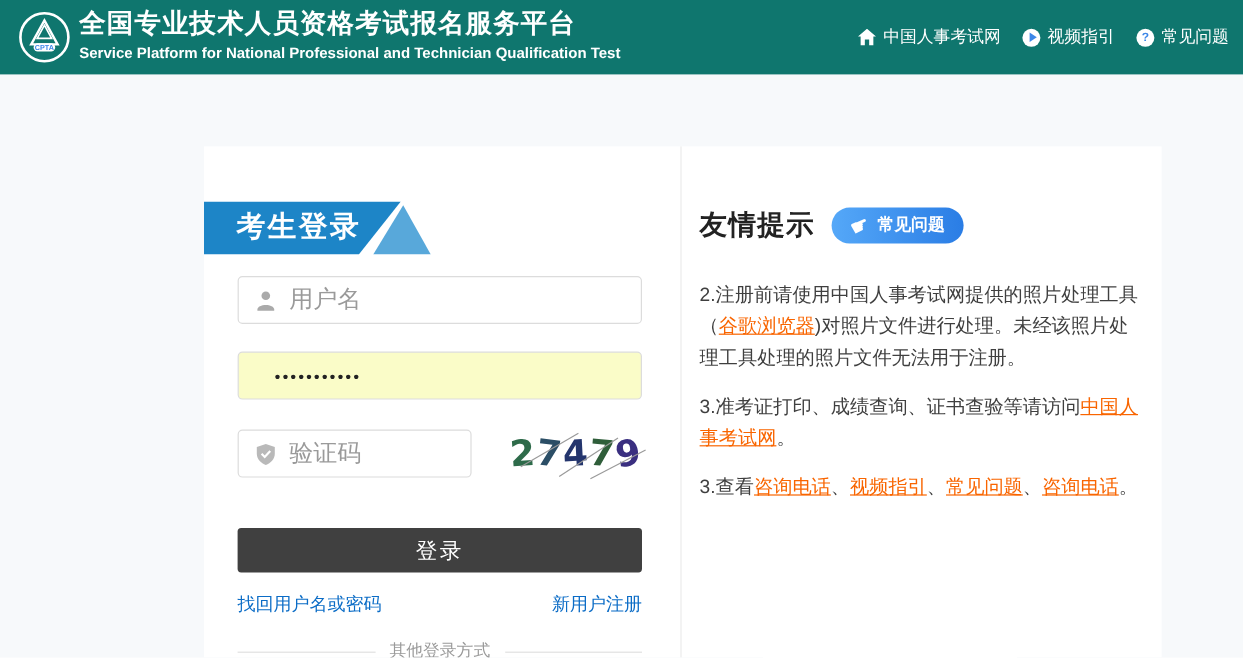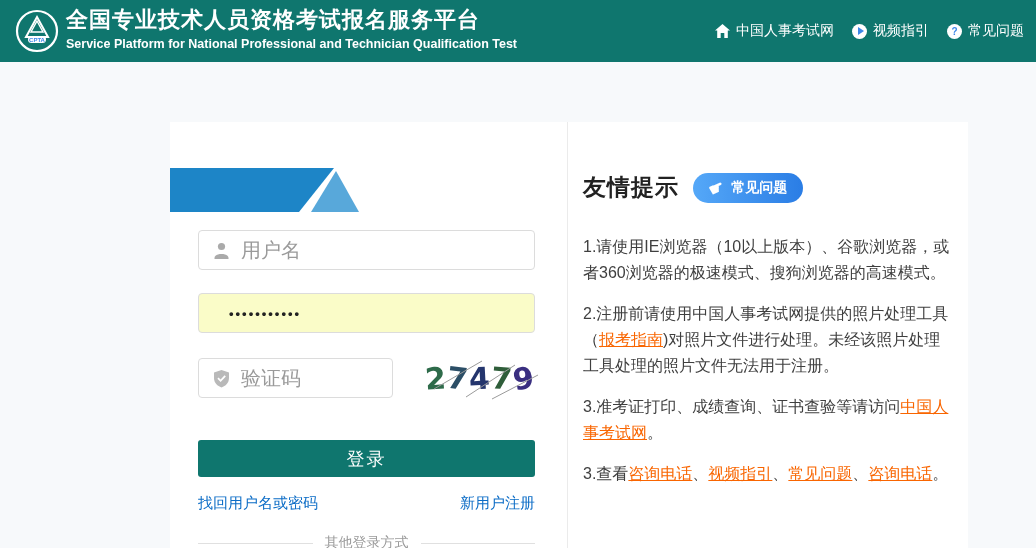--- a/index.html
+++ b/index.html
@@ -37,21 +37,21 @@
   .field-ic { position:absolute; left:13px; top:10px; width:19px; height:19px; }
   .captcha-img { position:absolute; left:250px; top:233px; width:120px; height:46px; display:flex; align-items:center; justify-content:center; }
   .captcha-img .digits { display:flex; font-size:30px; font-weight:bold; letter-spacing:1px; font-family:"DejaVu Sans",sans-serif; }
   .captcha-img .digits span { display:inline-block; }
   .captcha-img .digits span:nth-child(1){ transform:rotate(-4deg); }
   .captcha-img .digits span:nth-child(2){ transform:rotate(7deg); }
   .captcha-img .digits span:nth-child(3){ transform:rotate(-3deg); }
   .captcha-img .digits span:nth-child(4){ transform:rotate(5deg); }
   .captcha-img .digits span:nth-child(5){ transform:rotate(-9deg); }
   .captcha-noise { position:absolute; left:0; top:0; }
-  .login-btn { position:absolute; left:28px; top:318px; width:337px; height:37px; background:#0f766e;
+  .login-btn { position:absolute; left:28px; top:318px; width:337px; height:37px; background:#404040;
                border:none; border-radius:3px; color:#fff; font-size:18px; letter-spacing:2px; cursor:pointer;
                font-family:"Liberation Sans",sans-serif; }
   .links-row { position:absolute; left:28px; top:372px; width:337px; display:flex; justify-content:space-between; }
   .blue-link { color:#0b6cc6; font-size:15px; text-decoration:none; cursor:pointer; }
   .other-row { position:absolute; left:28px; top:412px; width:337px; display:flex; align-items:center; gap:12px; }
   .other-row .line { flex:1; height:1px; background:#e0e0e0; }
   .other-row .txt { color:#9a9a9a; font-size:14px; white-space:nowrap; }
 
   
   .tips-head { position:absolute; left:413px; top:50px; display:flex; align-items:flex-end; gap:14px; }
@@ -99,20 +99,21 @@
   </div>
 </div>
 
 <div class="card">
   <div class="v-divider"></div>
 
   <svg class="banner" viewBox="0 0 200 44">
     <polygon points="0,0 164,0 129,44 0,44" fill="#1d85c7"></polygon>
     <polygon points="166,3 189,44 141,44" fill="#58a8da"></polygon>
   </svg>
+  <div class="banner-text">考生登录</div>
 
   <div class="field f-user">
     <svg class="field-ic" viewBox="0 0 19 19">
       <circle cx="9.5" cy="5.5" r="3.6" fill="#aaa"></circle>
       <path d="M2.5 17 C2.5 11.8 16.5 11.8 16.5 17 L16.5 18 L2.5 18 Z" fill="#aaa"></path>
     </svg>
     <input type="text" placeholder="用户名" style="">
   </div>
 
   <div class="field f-pass">
@@ -157,18 +158,17 @@
 
   <div class="tips-head">
     <span class="tips-title">友情提示</span>
     <button class="faq-pill">
       <span class="hand-ic">☛</span>
       <span>常见问题</span>
     </button>
   </div>
 
   <div class="tips-list">
-      <p class="tip"><span>1.请使用IE浏览器（10以上版本）、谷歌浏览器，或者360浏览器的极速模式、搜狗浏览器的高速模式。</span></p>
-      <p class="tip"><span>2.注册前请使用中国人事考试网提供的照片处理工具（</span><a class="tip-link" href="#">报考指南</a><span>)对照片文件进行处理。未经该照片处理工具处理的照片文件无法用于注册。</span></p>
+      <p class="tip"><span>2.注册前请使用中国人事考试网提供的照片处理工具（</span><a class="tip-link" href="#">谷歌浏览器</a><span>)对照片文件进行处理。未经该照片处理工具处理的照片文件无法用于注册。</span></p>
       <p class="tip"><span>3.准考证打印、成绩查询、证书查验等请访问</span><a class="tip-link" href="#">中国人事考试网</a><span>。</span></p>
       <p class="tip"><span>3.查看</span><a class="tip-link" href="#">咨询电话</a><span>、</span><a class="tip-link" href="#">视频指引</a><span>、</span><a class="tip-link" href="#">常见问题</a><span>、</span><a class="tip-link" href="#">咨询电话</a><span>。</span></p>
     </div>
 </div>
 
 </body></html>

